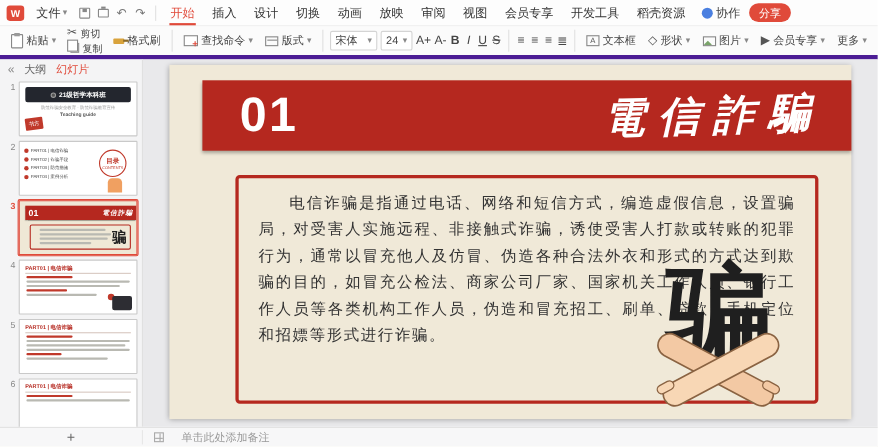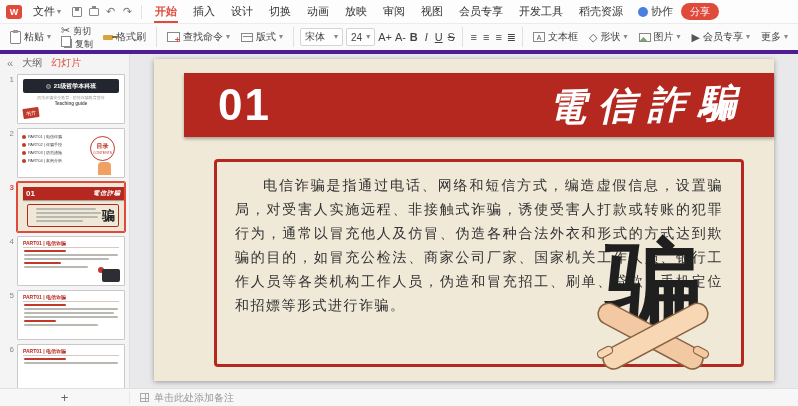--- a/index.html
+++ b/index.html
@@ -14,21 +14,21 @@
     font-size:9px; font-weight:bold; display:flex; align-items:center; justify-content:center; margin-right:3px; }
   .file-menu { padding:0 6px; height:20px; display:flex; align-items:center; gap:2px; cursor:default; }
   .mini-ico { width:13px; height:13px; display:inline-flex; align-items:center; justify-content:center;
     color:#777; font-size:11px; margin:0 1px; }
   .ic-save { width:10px; height:10px; border:1px solid #888; border-radius:1px; position:relative; }
   .ic-save::after { content:''; position:absolute; left:2px; top:0; width:4px; height:3px; background:#888; }
   .ic-print { width:10px; height:8px; border:1px solid #888; border-radius:1px; position:relative; }
   .ic-print::after { content:''; position:absolute; left:2px; top:-3px; width:4px; height:2px; background:#888; }
   .msep { width:1px; height:14px; background:#e2e2e2; margin:0 4px; }
   .mtab { padding:0 7px; height:23px; display:flex; align-items:center; position:relative; white-space:nowrap; }
-  .mtab.active { color:#e04a3a; font-weight:bold; }
+  .mtab.active { color:#e04a3a; font-weight:normal; }
   .mtab.active::after { content:''; position:absolute; left:6px; right:6px; bottom:0; height:2px; background:#e04a3a; }
   .searchbox { margin-left:auto; width:148px; height:17px; background:#f1f1f3; border-radius:9px;
     display:flex; align-items:center; gap:4px; padding:0 7px; color:#9a9a9a; font-size:10px; }
   .mag { width:8px; height:8px; border:1px solid #9a9a9a; border-radius:50%; position:relative; flex:none; }
   .mag::after { content:''; position:absolute; left:6px; top:6px; width:4px; height:1px; background:#9a9a9a; transform:rotate(45deg); }
   .collab { display:flex; align-items:center; gap:3px; margin:0 6px; color:#444; }
   .collab-ic { width:10px; height:10px; border-radius:50%; background:#4a7fe0; }
   .share-btn { background:#e04a3a; color:#fff; border-radius:9px; height:17px; padding:0 9px;
     display:flex; align-items:center; font-size:10px; }
 
@@ -125,21 +125,21 @@
     letter-spacing:1.5px; font-family:Liberation Serif, serif; }
   .big-char { position:absolute; right:72px; top:178px; font-size:96px; line-height:1; font-weight:bold;
     color:#1f1f1f; font-family:"Liberation Serif","DejaVu Serif",serif; }
   .hands { position:absolute; right:58px; bottom:2px; width:126px; height:82px; }
 
   
   .bottombar { height:18px; border-top:1px solid #e0e0e0; background:#f7f7f8;
     display:flex; align-items:center; font-size:10px; color:#999; flex:none; }
   .addzone { width:130px; display:flex; justify-content:center; border-right:1px solid #e7e7e7; }
   .add-slide { color:#666; font-size:13px; line-height:1; padding:0 10px; }
-  .notes { display:flex; align-items:center; gap:5px; padding-left:10px; }
+  .notes { display:flex; align-items:center; gap:16px; padding-left:10px; }
   .notes-grid { width:9px; height:9px; border:1px solid #aaa; position:relative; }
   .notes-grid::after { content:''; position:absolute; left:4px; top:0; bottom:0; width:1px; background:#aaa; }
   .notes-grid::before { content:''; position:absolute; top:4px; left:0; right:0; height:1px; background:#aaa; }
 </style>
 </head>
 <body>
 
 <div class="app">
 
   <div class="menubar">

